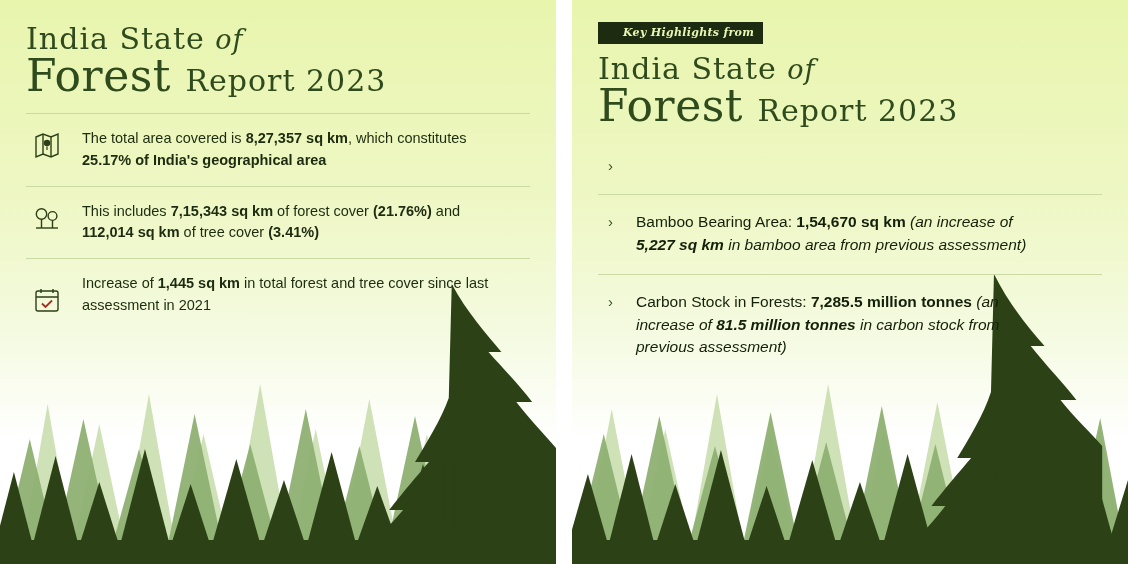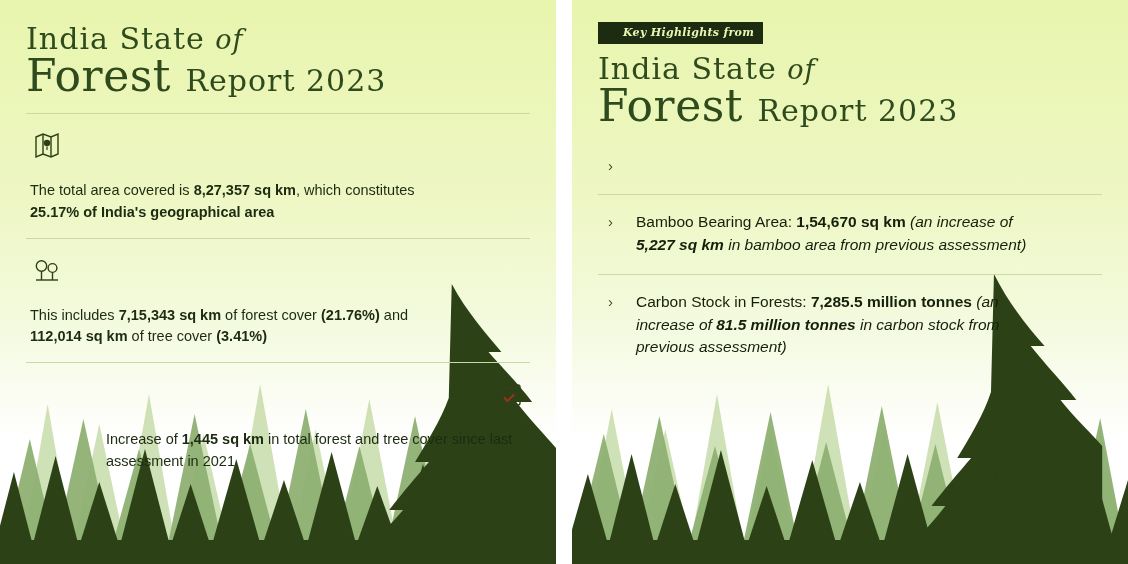--- a/index.html
+++ b/index.html
@@ -79,21 +79,20 @@
   .facts {
     margin-top: 14px;
     border-top: 1px solid #cbd9a6;
   }
   .fact {
     display: flex;
     align-items: flex-start;
     gap: 18px;
     padding: 14px 4px 14px 4px;
     border-bottom: 1px solid #cbd9a6;
-    flex-direction: column;
   }
   .fact:last-child { border-bottom: none; align-items: flex-end; }
   .fact-icon {
     flex: 0 0 34px;
     width: 34px;
     height: 34px;
     color: #2d3f17;
     display: flex;
     align-items: center;
     justify-content: center;

